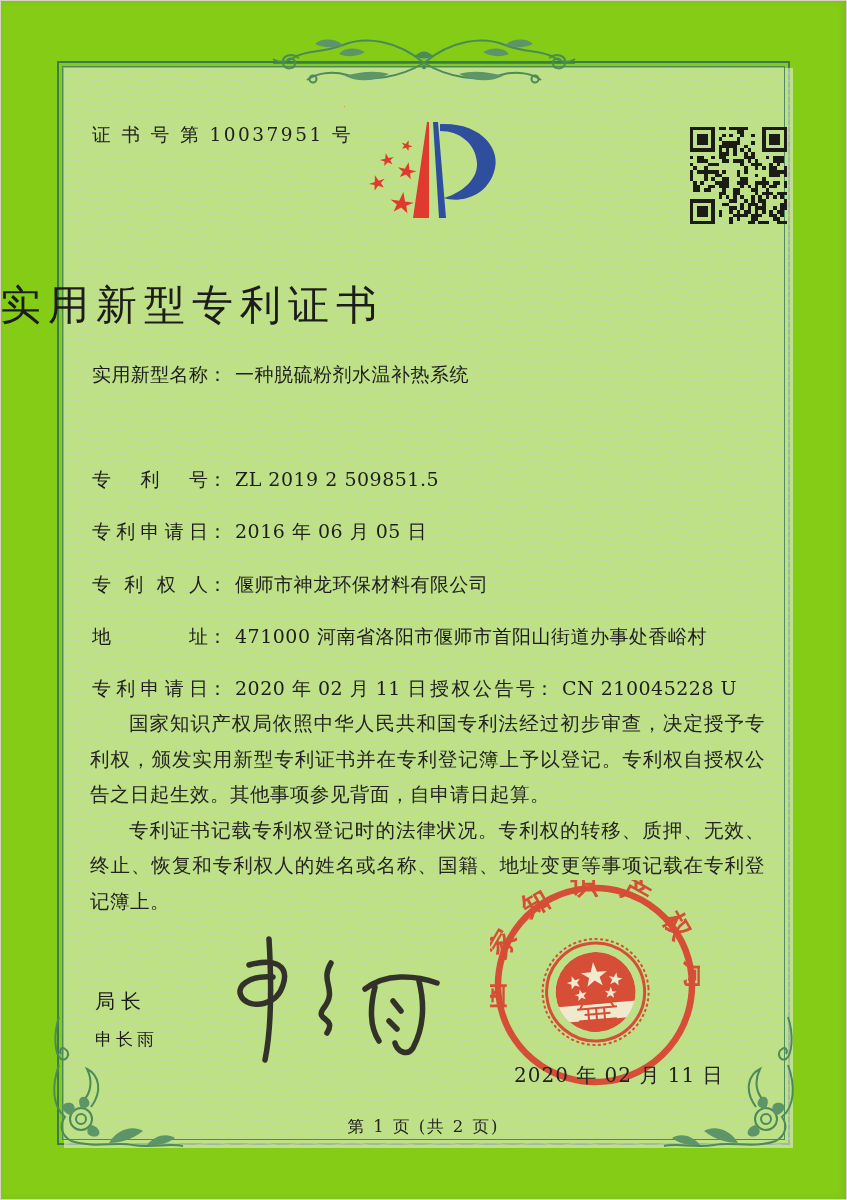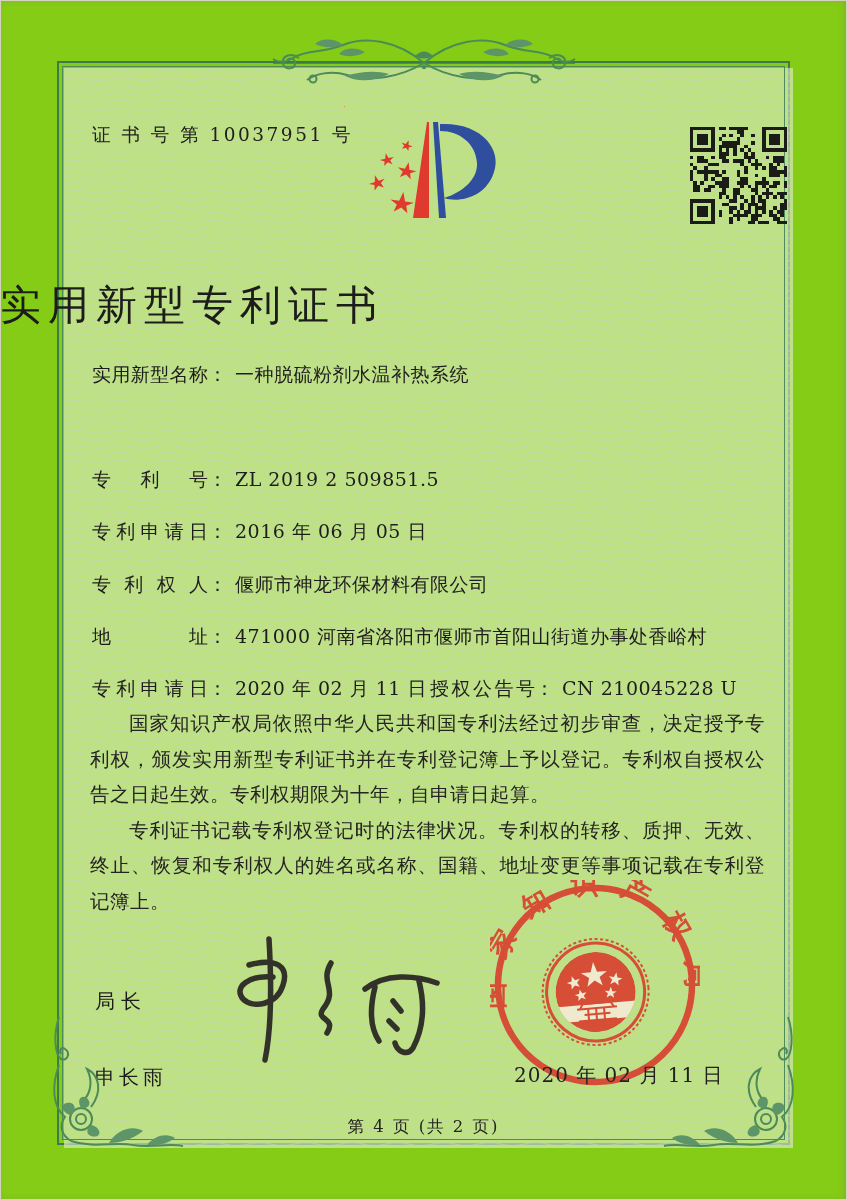--- a/index.html
+++ b/index.html
@@ -48,21 +48,21 @@
   .fcolon { display:inline-block; margin-right:8px; }
   .fvalue { letter-spacing:.5px; }
   .gazette { position:absolute; left:338px; top:0; white-space:nowrap; }
   .body-text {
     position:absolute; left:90px; width:675px; top:706px; z-index:2;
     font-size:19.5px; line-height:35.5px; color:#242420; text-align:justify;
     letter-spacing:.5px;
   }
   .body-text p { text-indent:2em; }
   .sig-title { position:absolute; left:95px; top:988px; font-size:20px; letter-spacing:6px; color:#1d1d1b; z-index:2; }
-  .sig-name  { position:absolute; left:95px; top:1028px; font-size:20px; letter-spacing:4px; color:#1d1d1b; z-index:2;margin-top:36px; }
+  .sig-name  { position:absolute; left:95px; top:1028px; font-size:17px; letter-spacing:4px; color:#1d1d1b; z-index:2; }
   .signature { position:absolute; left:215px; top:933px; width:235px; height:135px; z-index:4; }
   .seal { position:absolute; left:490px; top:880px; width:210px; height:210px; z-index:3; }
   .seal-date {
     position:absolute; left:514px; top:1062px; font-size:20px; letter-spacing:1px;
     color:#21211d; z-index:4; white-space:nowrap;
   }
   .page-no {
     position:absolute; left:0; right:0; top:1116px; text-align:center;
     font-size:16.5px; letter-spacing:2px; color:#23231f; z-index:2;
   }
@@ -426,21 +426,21 @@
     <span class="flabel">地址</span><span class="fcolon">：</span><span class="fvalue">471000 河南省洛阳市偃师市首阳山街道办事处香峪村</span>
   </div>
   <div class="frow" style="top:676px">
     <span class="flabel">专利申请日</span><span class="fcolon">：</span><span class="fvalue">2020 年 02 月 11 日</span>
     <span class="gazette">
       <span class="flabel" style="width:105px">授权公告号</span><span class="fcolon">：</span><span class="fvalue">CN 210045228 U</span>
     </span>
   </div>
 
   <div class="body-text">
-    <p>国家知识产权局依照中华人民共和国专利法经过初步审查，决定授予专利权，颁发实用新型专利证书并在专利登记簿上予以登记。专利权自授权公告之日起生效。专利权期限为十年，自申请日起算。</p>
+    <p>国家知识产权局依照中华人民共和国专利法经过初步审查，决定授予专利权，颁发实用新型专利证书并在专利登记簿上予以登记。专利权自授权公告之日起生效。其他事项参见背面，自申请日起算。</p>
     <p>专利证书记载专利权登记时的法律状况。专利权的转移、质押、无效、终止、恢复和专利权人的姓名或名称、国籍、地址变更等事项记载在专利登记簿上。</p>
   </div>
 
   <div class="sig-title">局长</div>
   <div class="sig-name">申长雨</div>
 
   <svg class="signature" viewBox="0 0 235 135">
     <g stroke="#33322a" stroke-width="5.5" fill="none" stroke-linecap="round" stroke-linejoin="round">
       <path d="M34,32 C62,24 74,34 68,52 C62,72 38,76 28,66 C18,54 34,42 58,44"></path>
       <path d="M54,6 C56,40 58,88 50,127"></path>
@@ -484,15 +484,15 @@
           <path d="M92,134 H118"></path>
           <path d="M86,140 H124"></path>
           <path d="M96,128 V140 M104,128 V140 M112,128 V140"></path>
         </g>
         <rect x="95" y="146" width="20" height="6" fill="#d93a2b"></rect>
       </g>
     </g>
   </svg>
   <div class="seal-date">2020 年 02 月 11 日</div>
 
-  <div class="page-no">第 4 页 (共 2 页)</div>
+  <div class="page-no">第 1 页 (共 2 页)</div>
 
 </div>
 
 </body></html>

